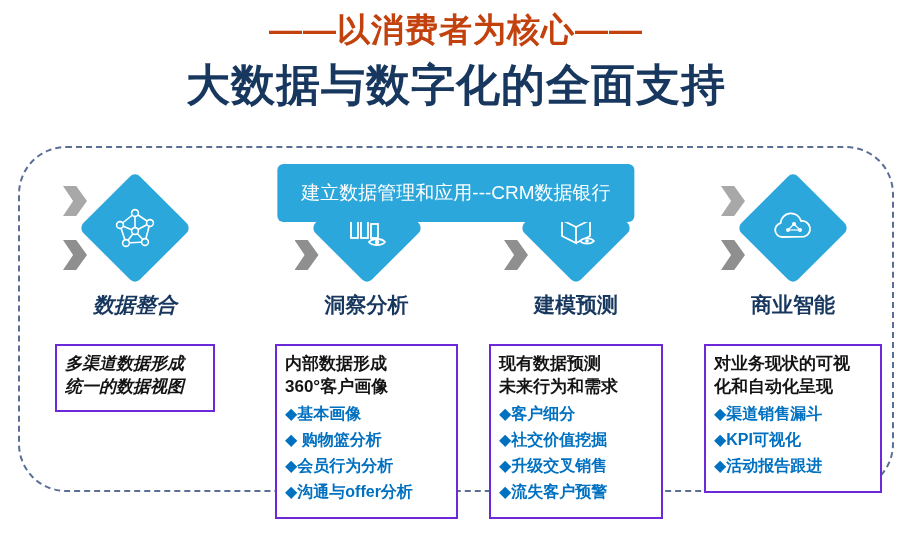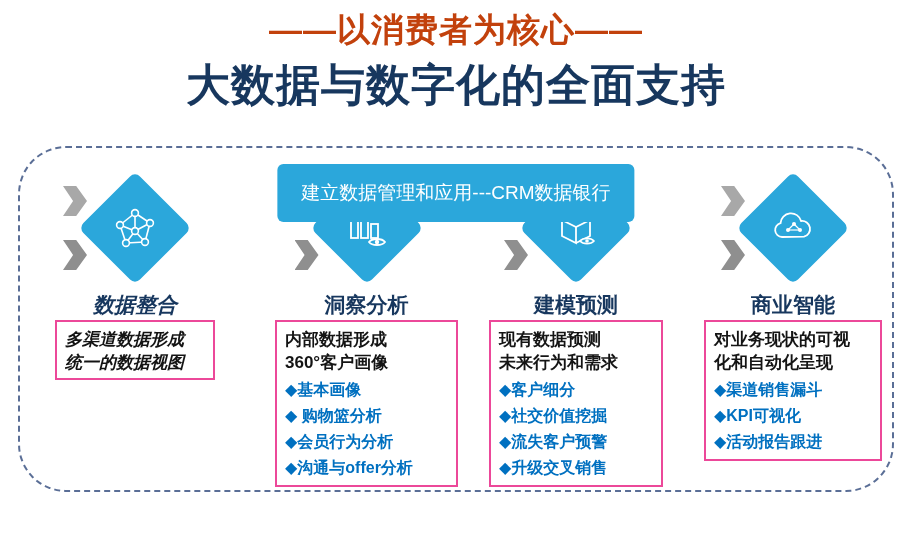--- a/index.html
+++ b/index.html
@@ -99,24 +99,24 @@
   .chev1 { left: calc(50% - 72px); top: 18px; background: #A8A8A8; }
   .chev2 { left: calc(50% - 72px); top: 72px; background: #8F8F8F; }
   .heading {
     font-size: 21px;
     font-weight: bold;
     color: #17375E;
     height: 26px;
     line-height: 26px;
   }
   .box {
-    margin-top: 2px;
+    margin-top: 26px;
     background: #ffffff;
-    border: 2px solid #ec4899;
-    padding: 6px 4px 4px 8px;
+    border: 2px solid #6d28d9;
+    padding: 6px 4px 12px 8px;
     text-align: left;
     position: relative;
   }
   .bold-line {
     font-size: 17px;
     font-weight: bold;
     color: #141414;
     line-height: 23px;
     white-space: nowrap;
   }
@@ -222,22 +222,22 @@
         </svg>
       </div>
     </div>
     <div class="heading">建模预测</div>
     <div class="box">
       <div class="bold-line">现有数据预测</div>
       <div class="bold-line">未来行为和需求</div>
       <ul class="items">
         <li>◆客户细分</li>
         <li>◆社交价值挖掘</li>
+        <li>◆升级交叉销售</li>
         <li>◆流失客户预警</li>
-        <li>◆升级交叉销售</li>
       </ul>
     </div>
   </div>
 
   <div class="col c4">
     <div class="icon-area">
       <span class="chev chev1"></span>
       <span class="chev chev2"></span>
       <div class="diamond">
         <svg viewBox="0 0 48 48">

